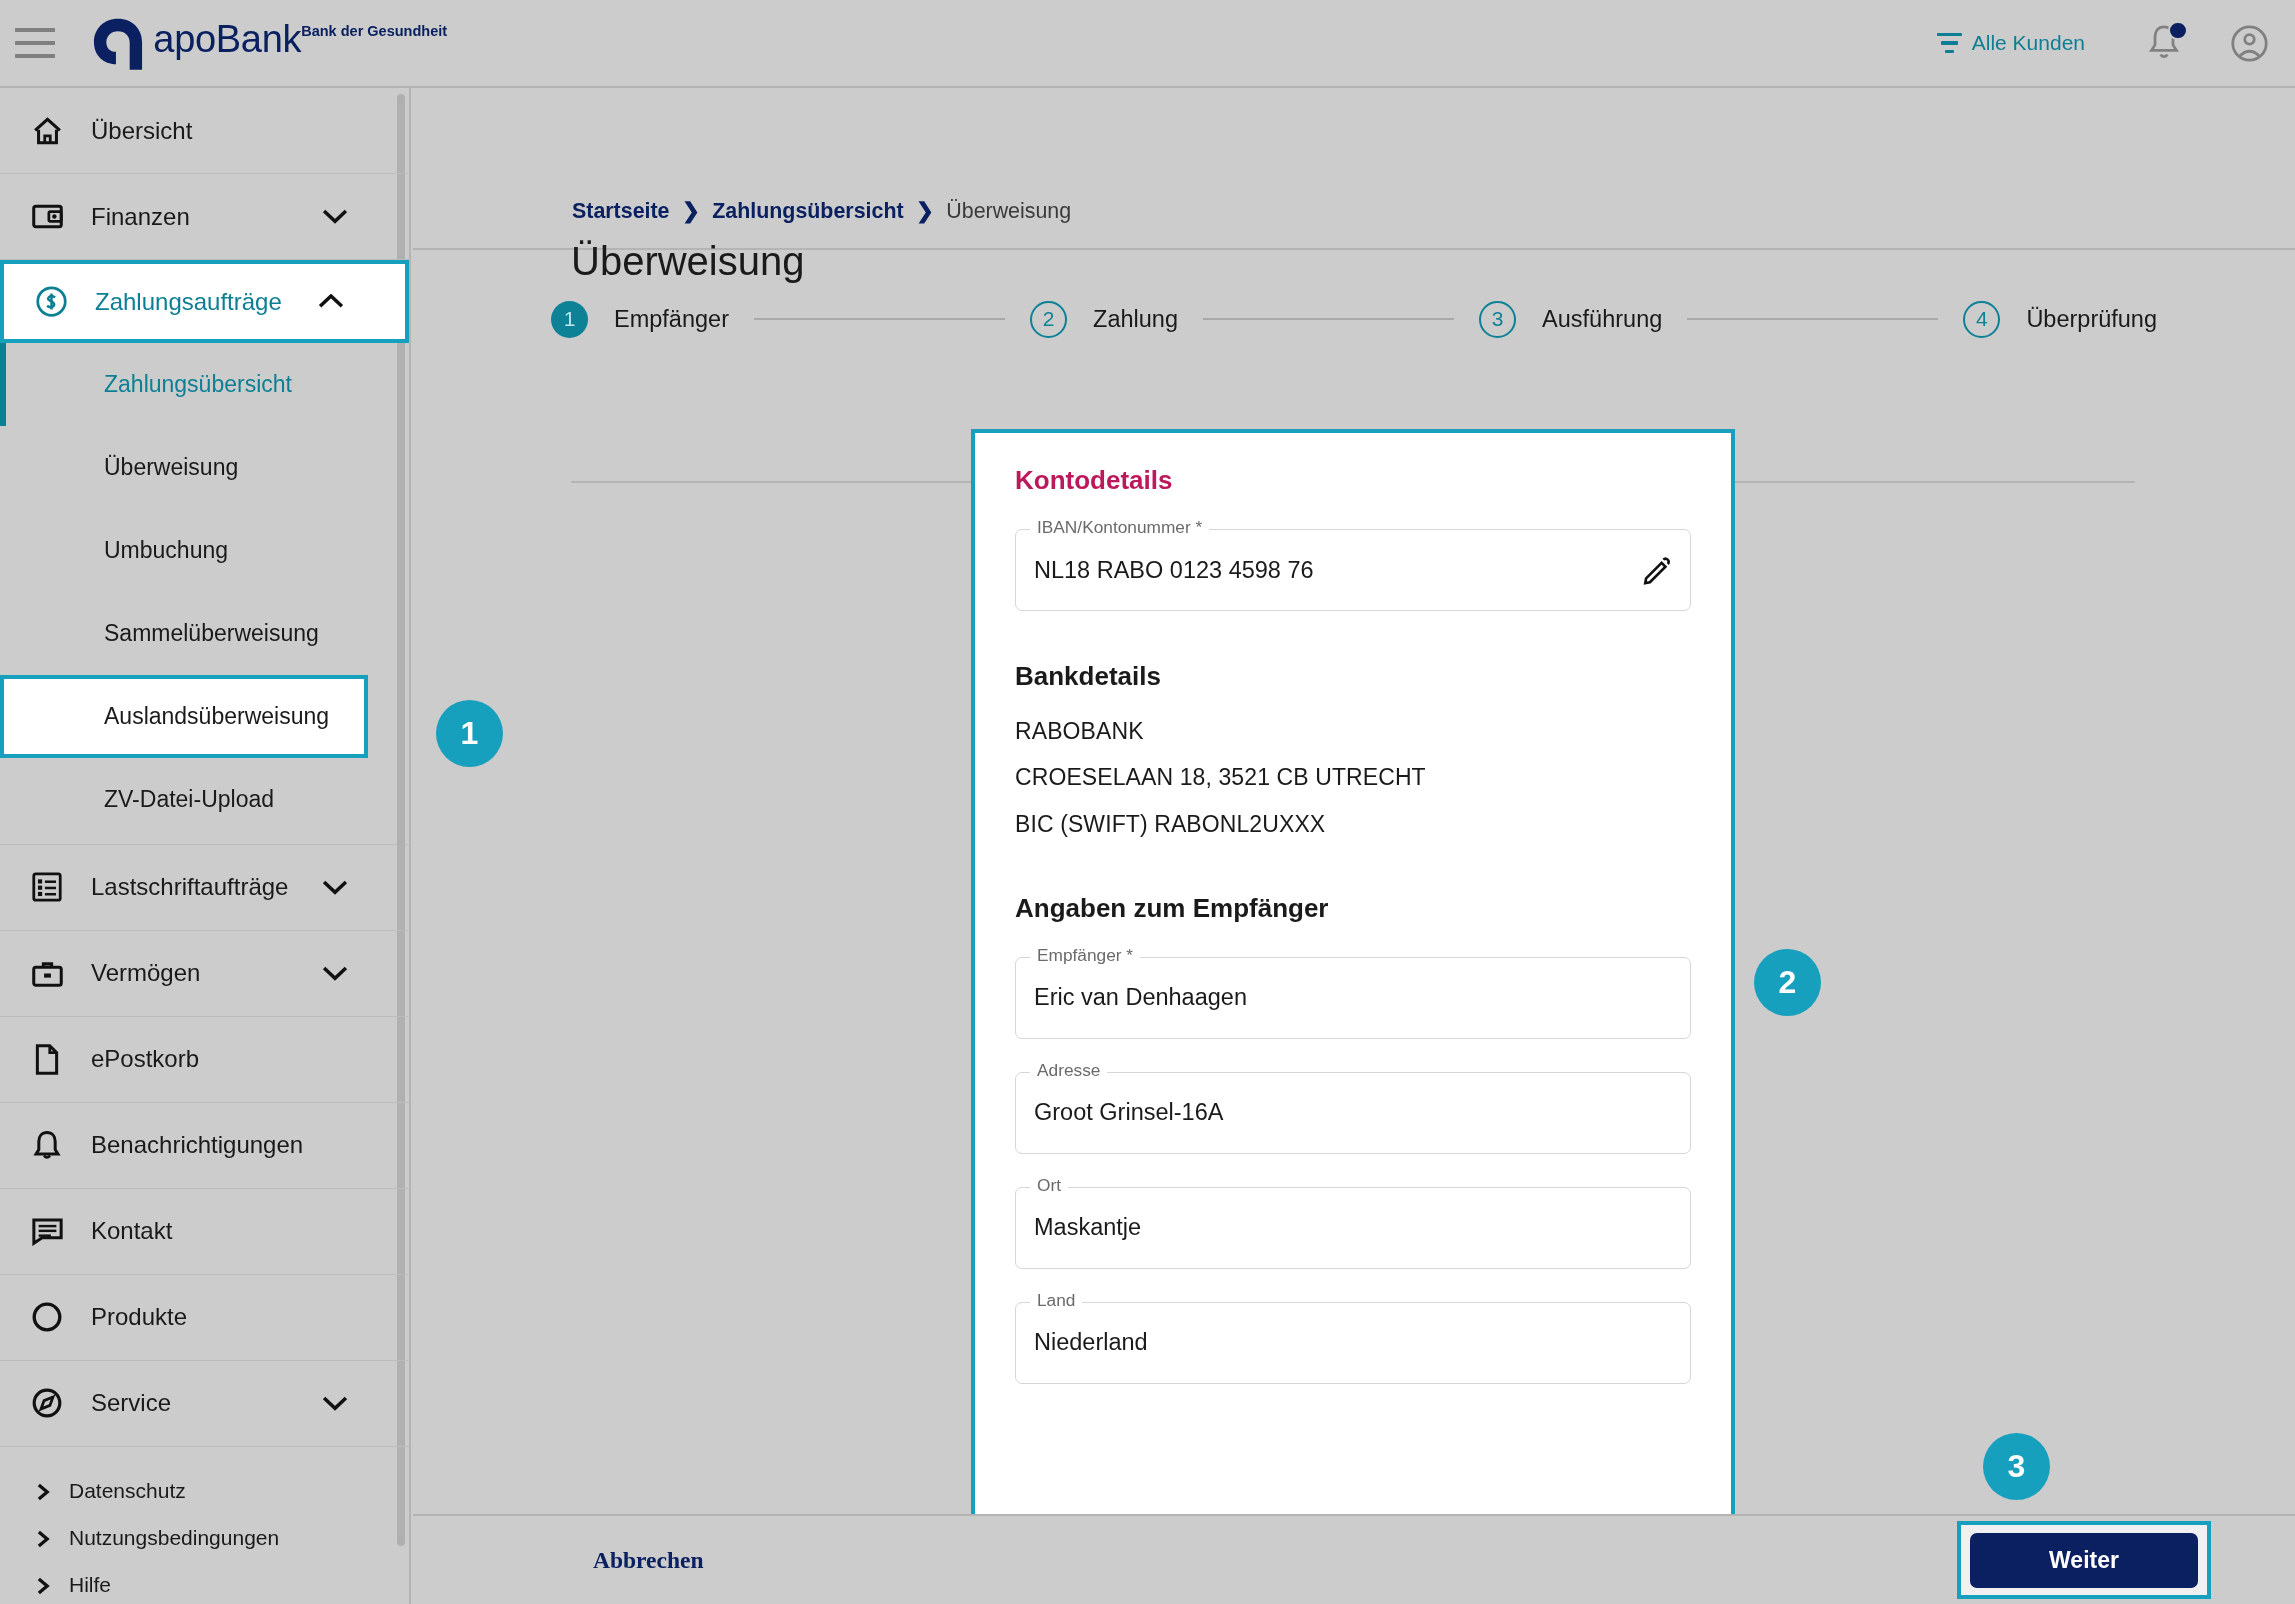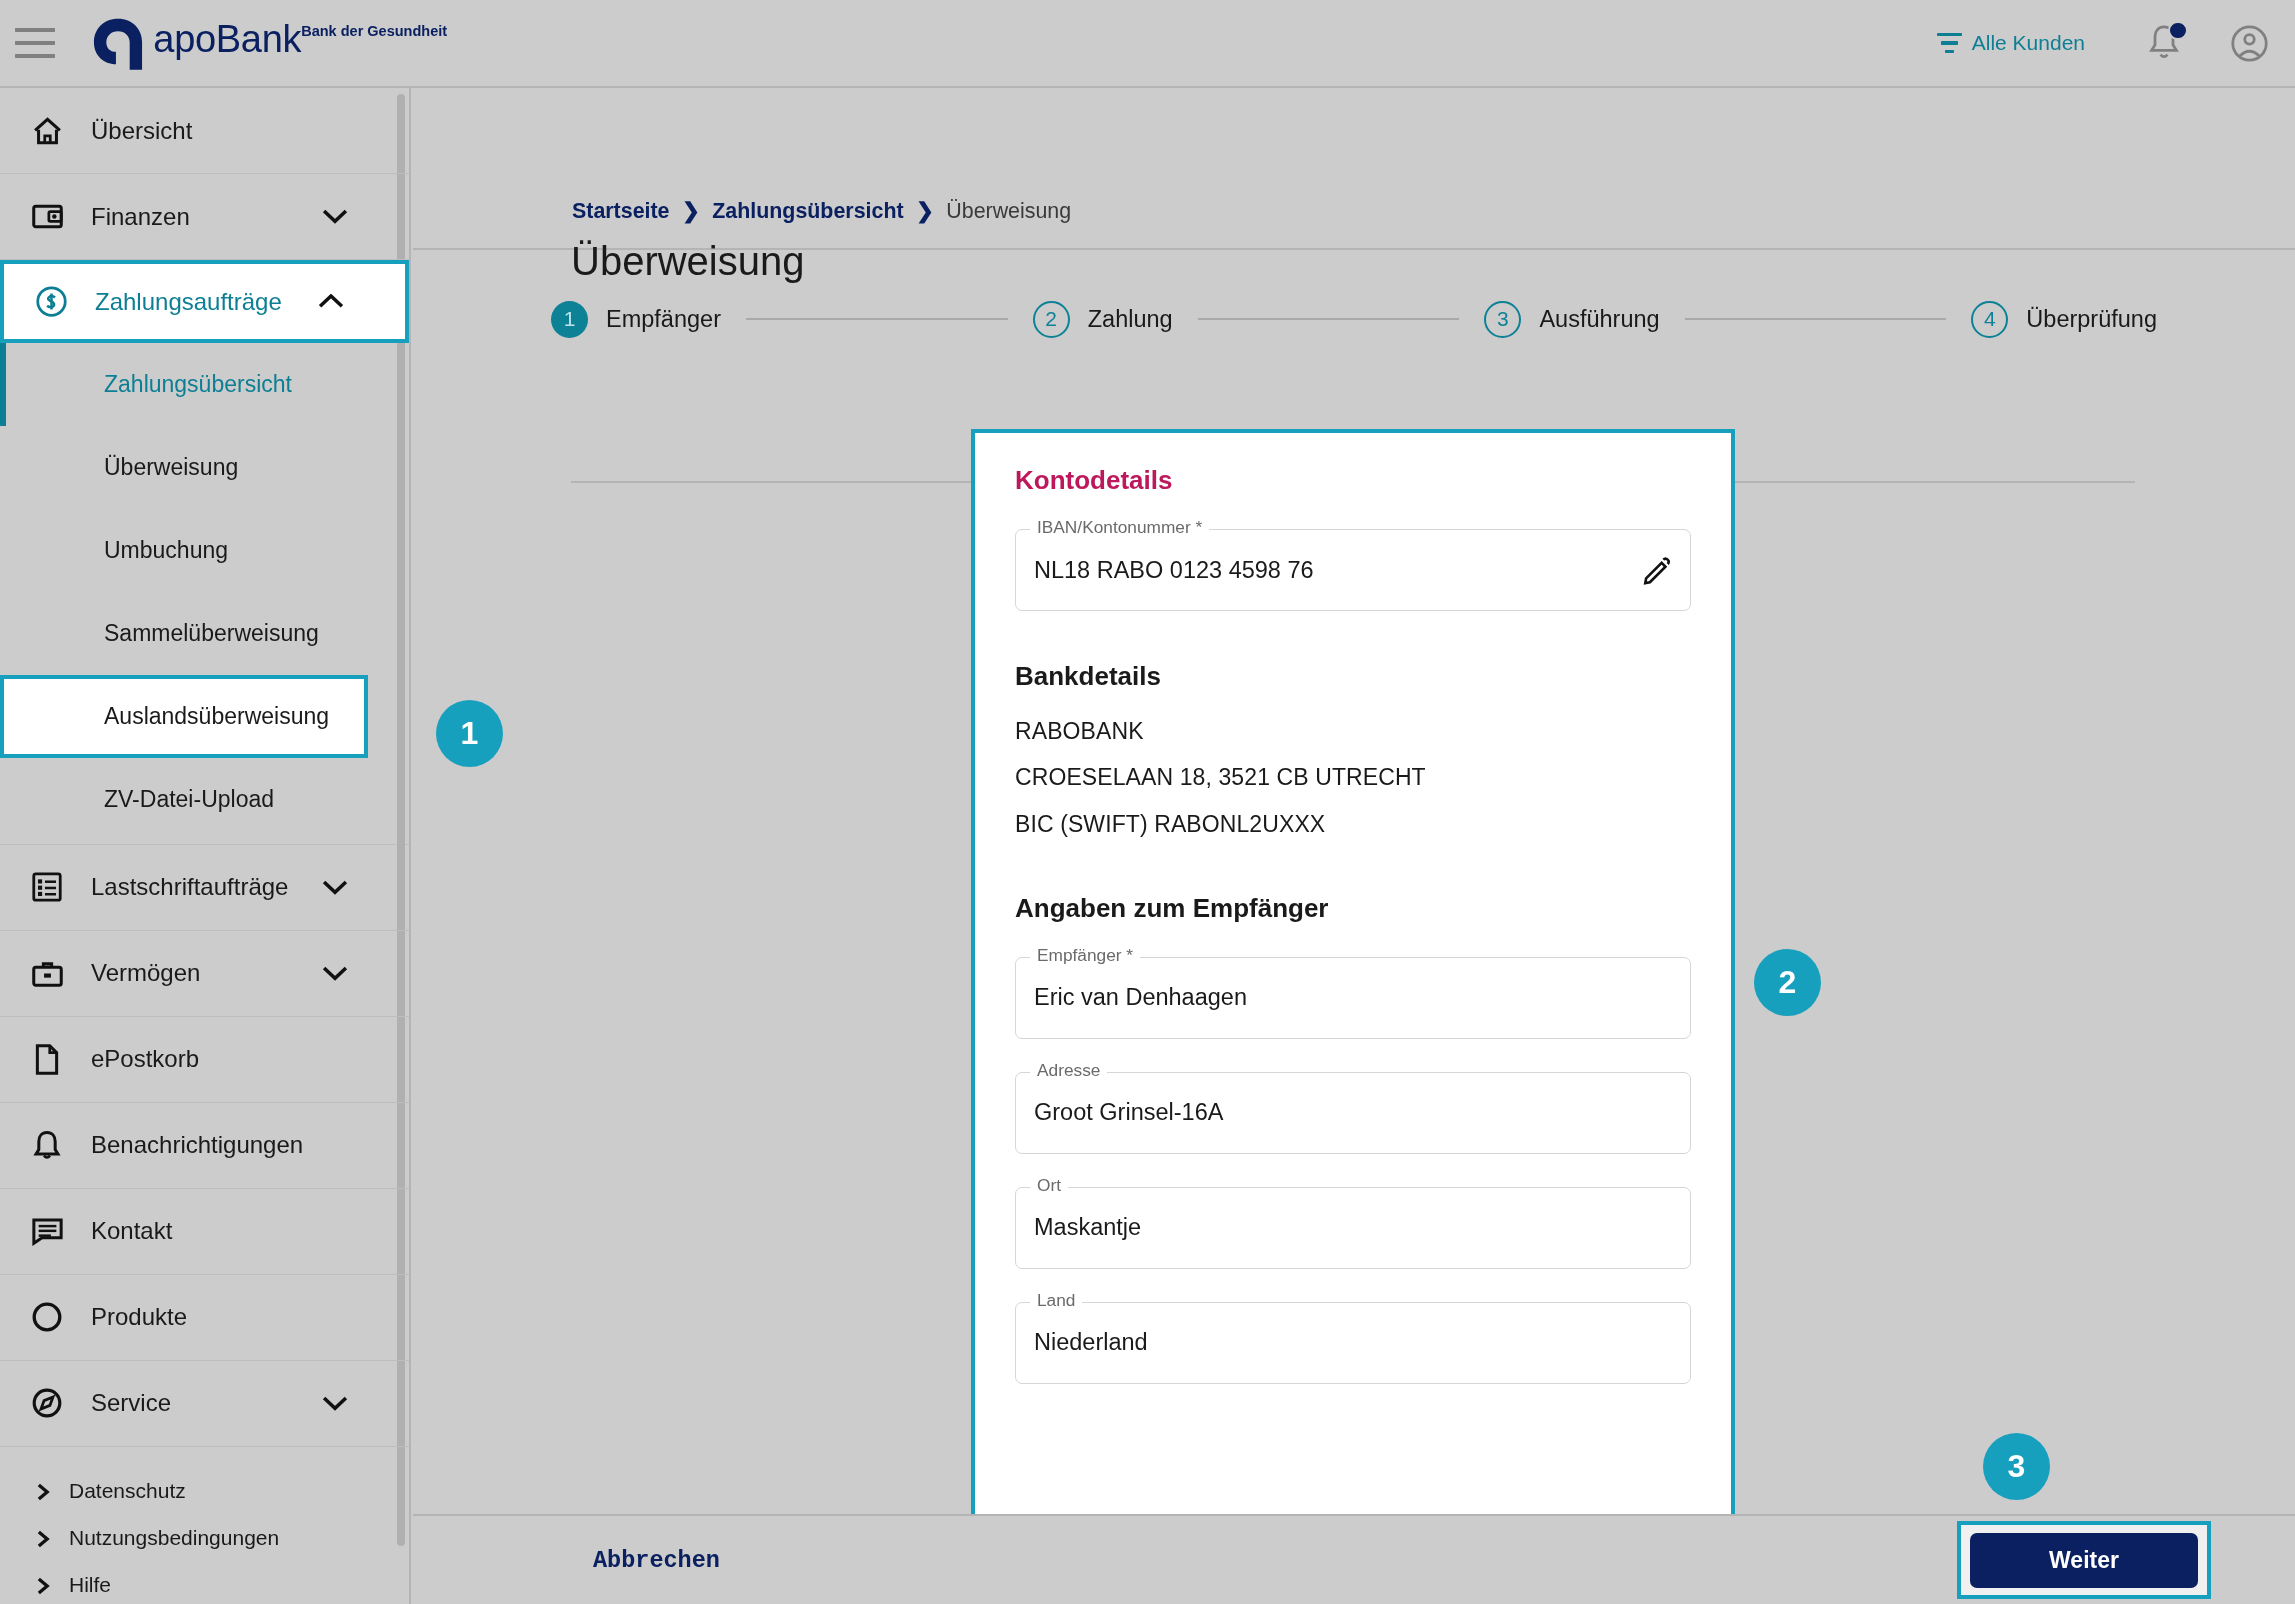--- a/index.html
+++ b/index.html
@@ -87,21 +87,21 @@
   
   .stepper { position: absolute; left: 0; top: 162px; width: 1882px; height: 138px; display: flex; align-items: center; padding: 0 138px; }
   .step { display: flex; align-items: center; flex: 0 0 auto; }
   .step .bubble {
     width: 37px; height: 37px; border-radius: 50%;
     display: flex; align-items: center; justify-content: center;
     font-size: 21px; box-sizing: border-box;
   }
   .step .bubble.done { background: #0d8296; color: #bfe4ea; }
   .step .bubble.todo { background: transparent; border: 2.1px solid #0d8296; color: #0d8296; }
-  .step .slabel { margin-left: 18px; font-size: 23.5px; color: #1a1a1a; white-space: nowrap; }
+  .step .slabel { margin-left: 26px; font-size: 23.5px; color: #1a1a1a; white-space: nowrap; }
   .step-line { flex: 1 1 auto; height: 2.1px; background: #a9a9a9; margin: 0 25px; }
 
   .divider { position: absolute; left: 158px; top: 393px; width: 1564px; height: 2.1px; background: #b4b4b4; }
 
   
   .card-outer {
     position: absolute; left: 971px; top: 429px; width: 764px; height: 1089px;
     border: 4.8px solid #17a0bd; background: #ffffff;
   }
   .card-inner { padding: 32px 40px 0 40px; height: 100%; overflow: hidden; }
@@ -137,21 +137,21 @@
   #badge3 { left: 1983px; top: 1433px; width: 67px; height: 67px; }
 
   
   .footer {
     position: absolute; left: 413px; bottom: 0; width: 1882px; height: 90px;
     border-top: 2.1px solid #b4b4b4; background: #cccccc;
     display: flex; align-items: center;
   }
   .cancel-btn {
     margin-left: 180px; font-size: 23.5px; font-weight: 700; color: #0a2060;
-    background: none; border: none; cursor: pointer; font-family: Liberation Mono, monospace;
+    background: none; border: none; cursor: pointer; font-family: Liberation Serif, serif;
   }
   .next-wrap {
     margin-left: auto; margin-right: 84px;
     border: 4.1px solid #17a0bd; background: #f0f0f0; padding: 7.6px 9px;
   }
   .next-btn {
     background: #0a2060; color: #ffffff; border: none; border-radius: 7px;
     width: 228px; height: 55px; font-size: 23px; font-weight: 700; cursor: pointer;
     font-family: "Liberation Sans", sans-serif;
   }

